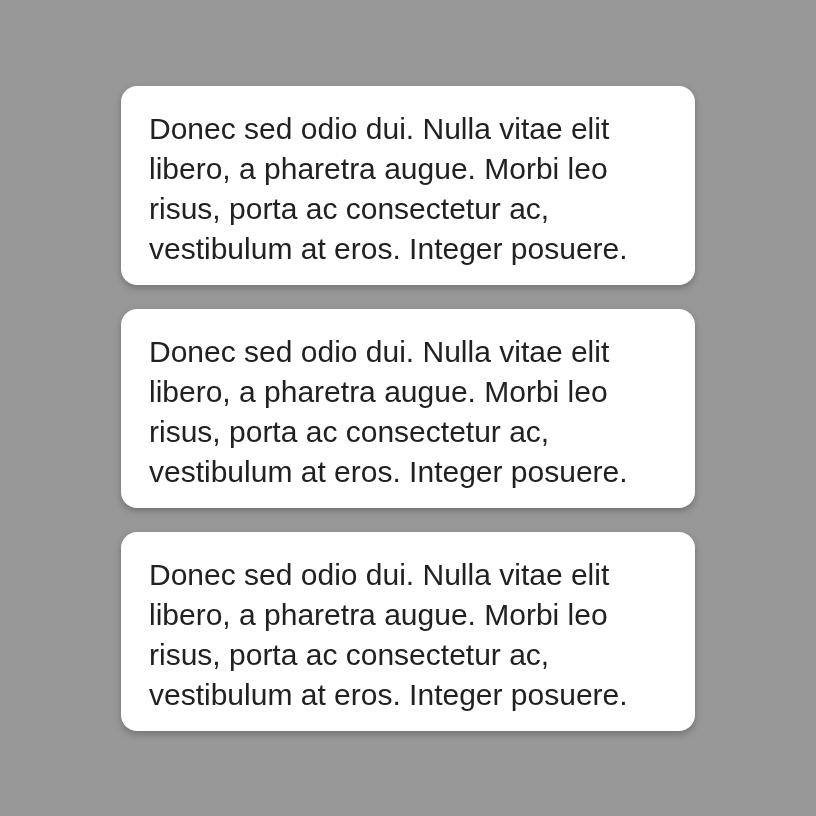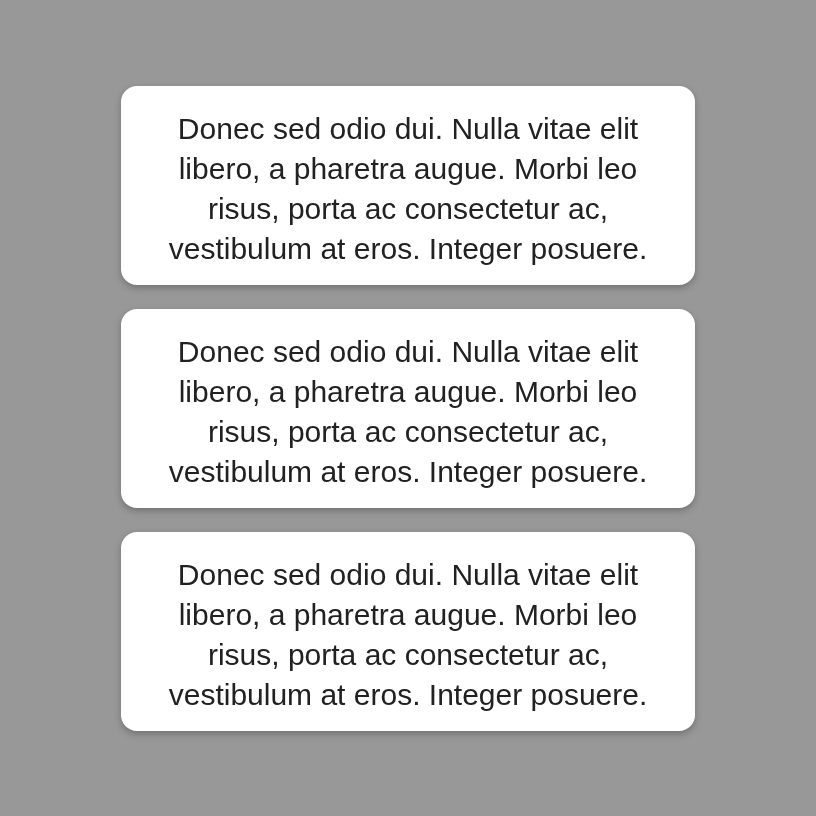--- a/index.html
+++ b/index.html
@@ -1,20 +1,20 @@
 <!DOCTYPE html>
 <html style="--page-bg: #989898; --card-bg: #ffffff; --card-text: #212121;"><head>
 <meta charset="utf-8">
 <style>
   :root {
     --page-bg: #989898;
     --card-bg: #ffffff;
     --card-text: #212121;
   }
-  * { box-sizing: border-box; text-align: center; }
+  * { box-sizing: border-box; }
   html, body { margin: 0; padding: 0; }
   body {
     width: 816px;
     height: 816px;
     background: var(--page-bg);
     display: flex;
     align-items: center;
     justify-content: center;
     font-family: "Liberation Sans", sans-serif;
     overflow: hidden;

